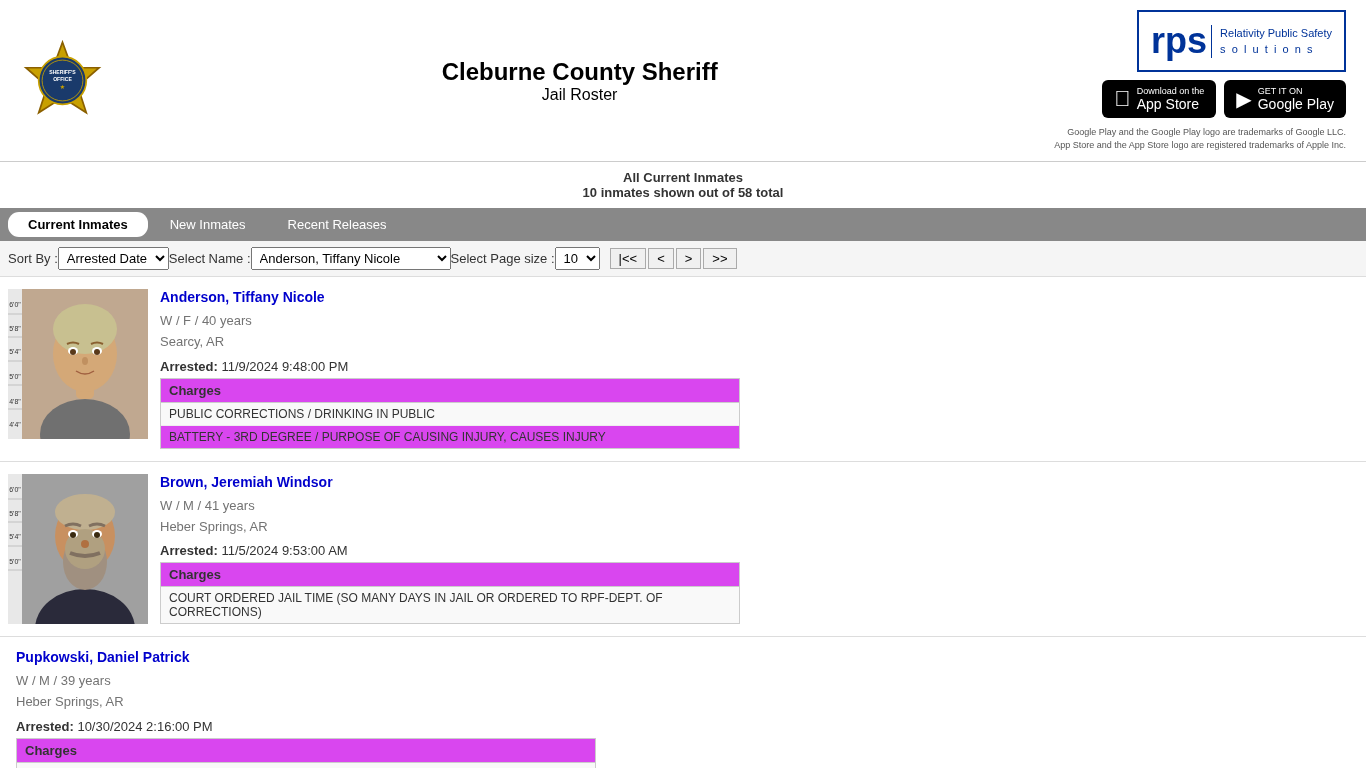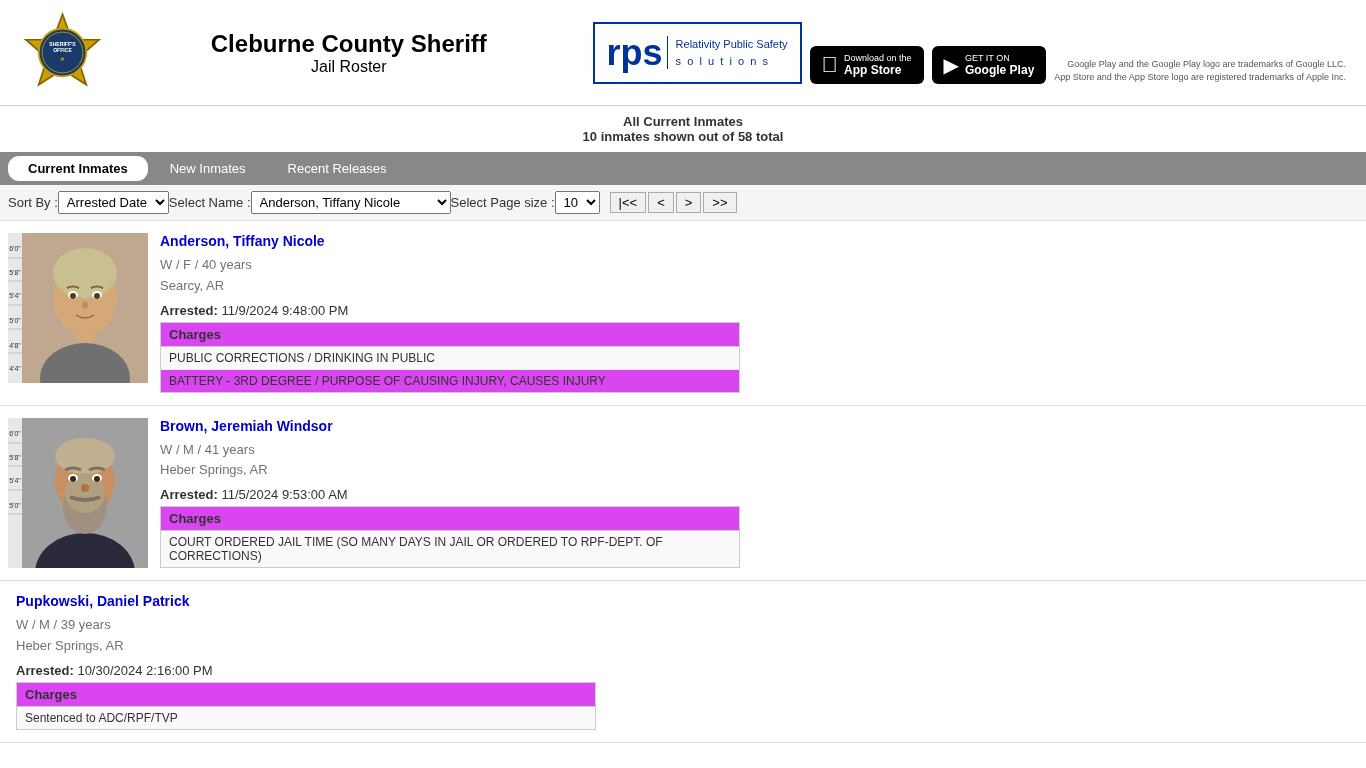--- a/index.html
+++ b/index.html
@@ -3,28 +3,28 @@
   <meta charset="utf-8">
   <style>
     * { margin: 0; padding: 0; box-sizing: border-box; }
     body { font-family: Arial, sans-serif; font-size: 13px; background: #fff; color: #333; }
 
     
     .header { display: flex; align-items: center; justify-content: space-between; padding: 10px 20px; border-bottom: 1px solid #ccc; }
     .header-center { text-align: center; }
     .header-center h1 { font-size: 24px; font-weight: bold; color: #000; }
     .header-center h2 { font-size: 16px; font-weight: normal; color: #000; }
-    .header-right { display: flex; flex-direction: row; align-items: flex-end; gap: 8px; }
+    .header-right { display: flex; flex-direction: column; align-items: flex-end; gap: 8px; }
     .rps-logo { border: 2px solid #003399; padding: 8px 12px; display: flex; align-items: center; gap: 4px; }
     .rps-text { font-size: 36px; font-weight: bold; color: #003399; }
     .app-buttons { display: flex; gap: 8px; }
     .app-btn { background: #000; color: #fff; border-radius: 6px; padding: 6px 12px; display: flex; align-items: center; gap: 6px; cursor: pointer; text-decoration: none; }
     .app-btn-text { display: flex; flex-direction: column; }
     .app-btn-small { font-size: 9px; }
-    .app-btn-big { font-size: 12px; font-weight: bold; }
+    .app-btn-big { font-size: 14px; font-weight: normal; }
     .app-disclaimer { font-size: 9px; color: #555; text-align: right; max-width: 340px; line-height: 1.4; }
 
     
     .info-bar { text-align: center; padding: 8px; font-weight: bold; font-size: 13px; }
 
     
     .nav-tabs { background: #888; display: flex; gap: 2px; padding: 4px 8px; }
     .nav-tab { padding: 5px 20px; font-size: 13px; cursor: pointer; color: #fff; border-radius: 11px; }
     .nav-tab.active { background: #fff; color: #000; font-weight: bold; }
 

